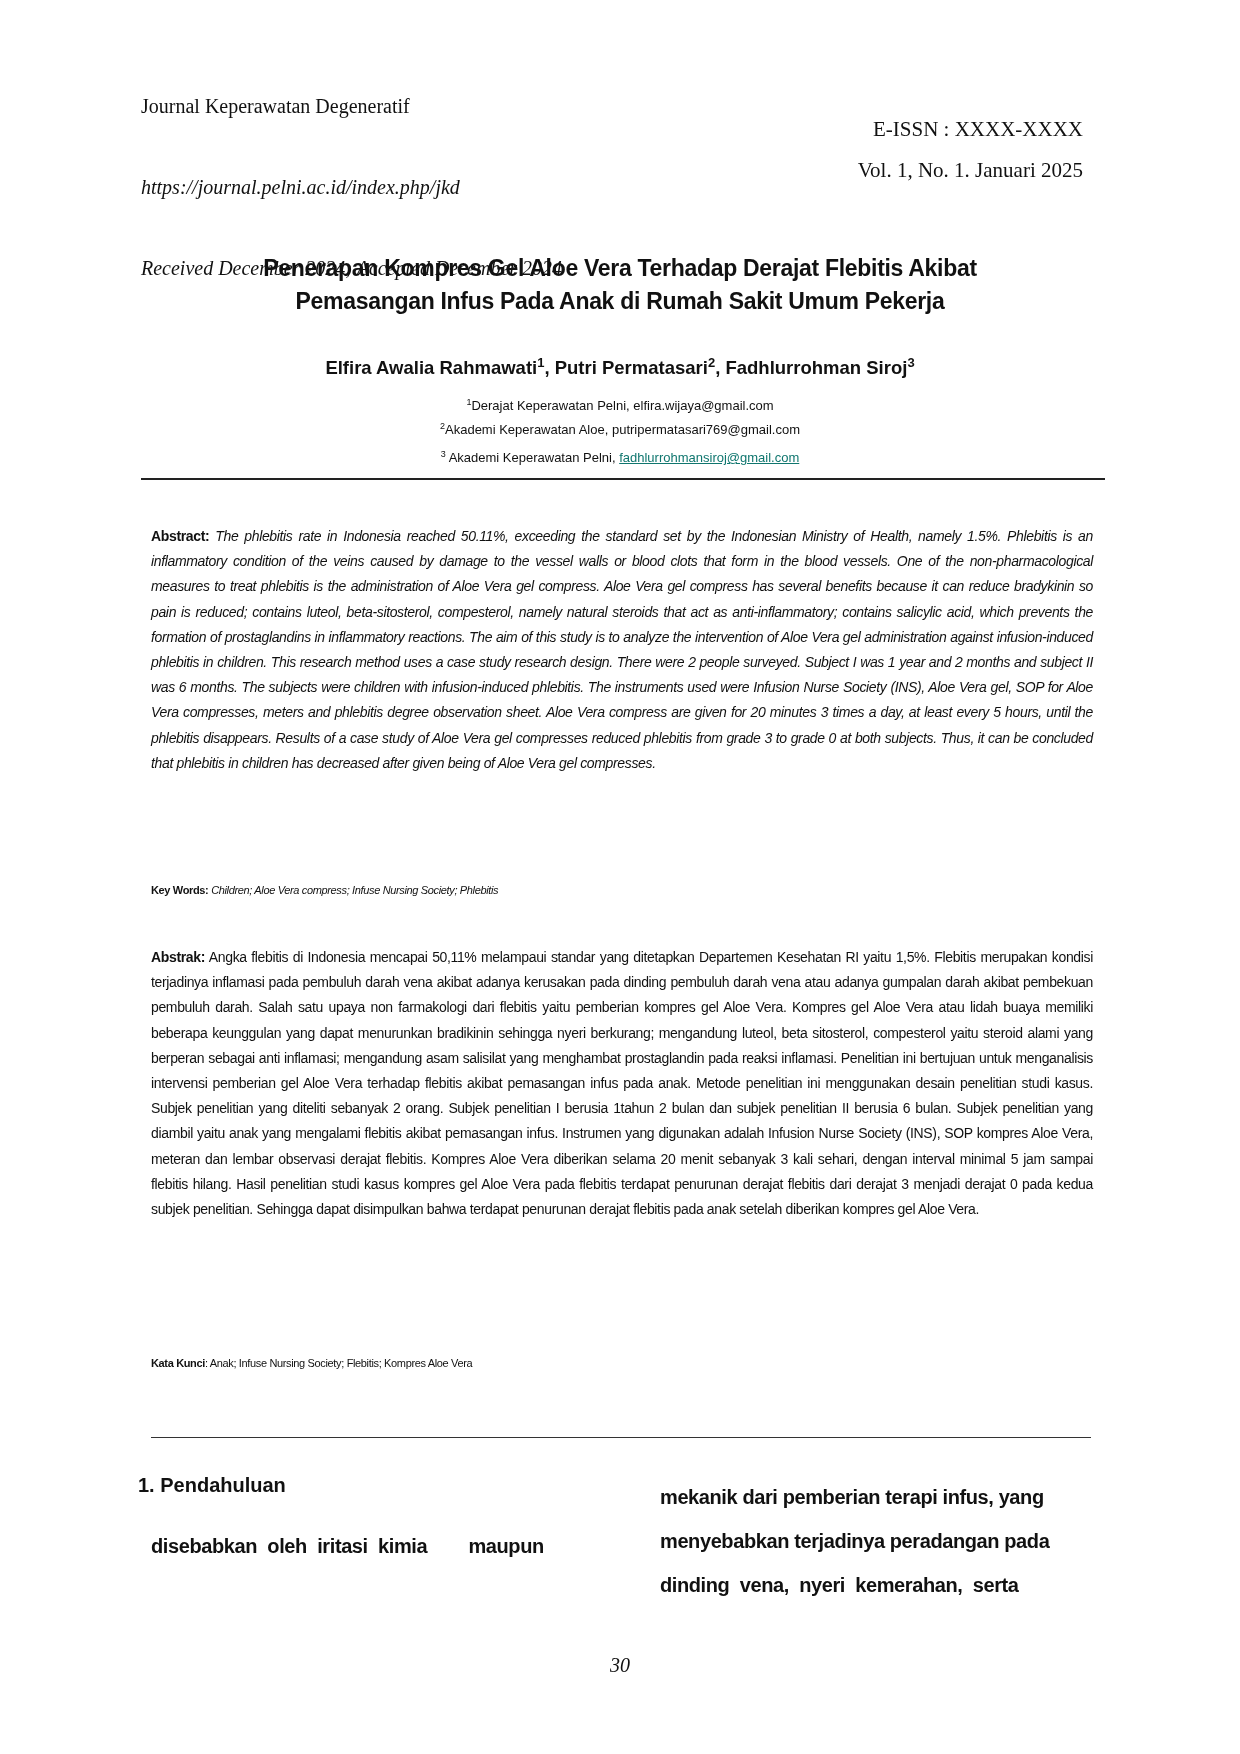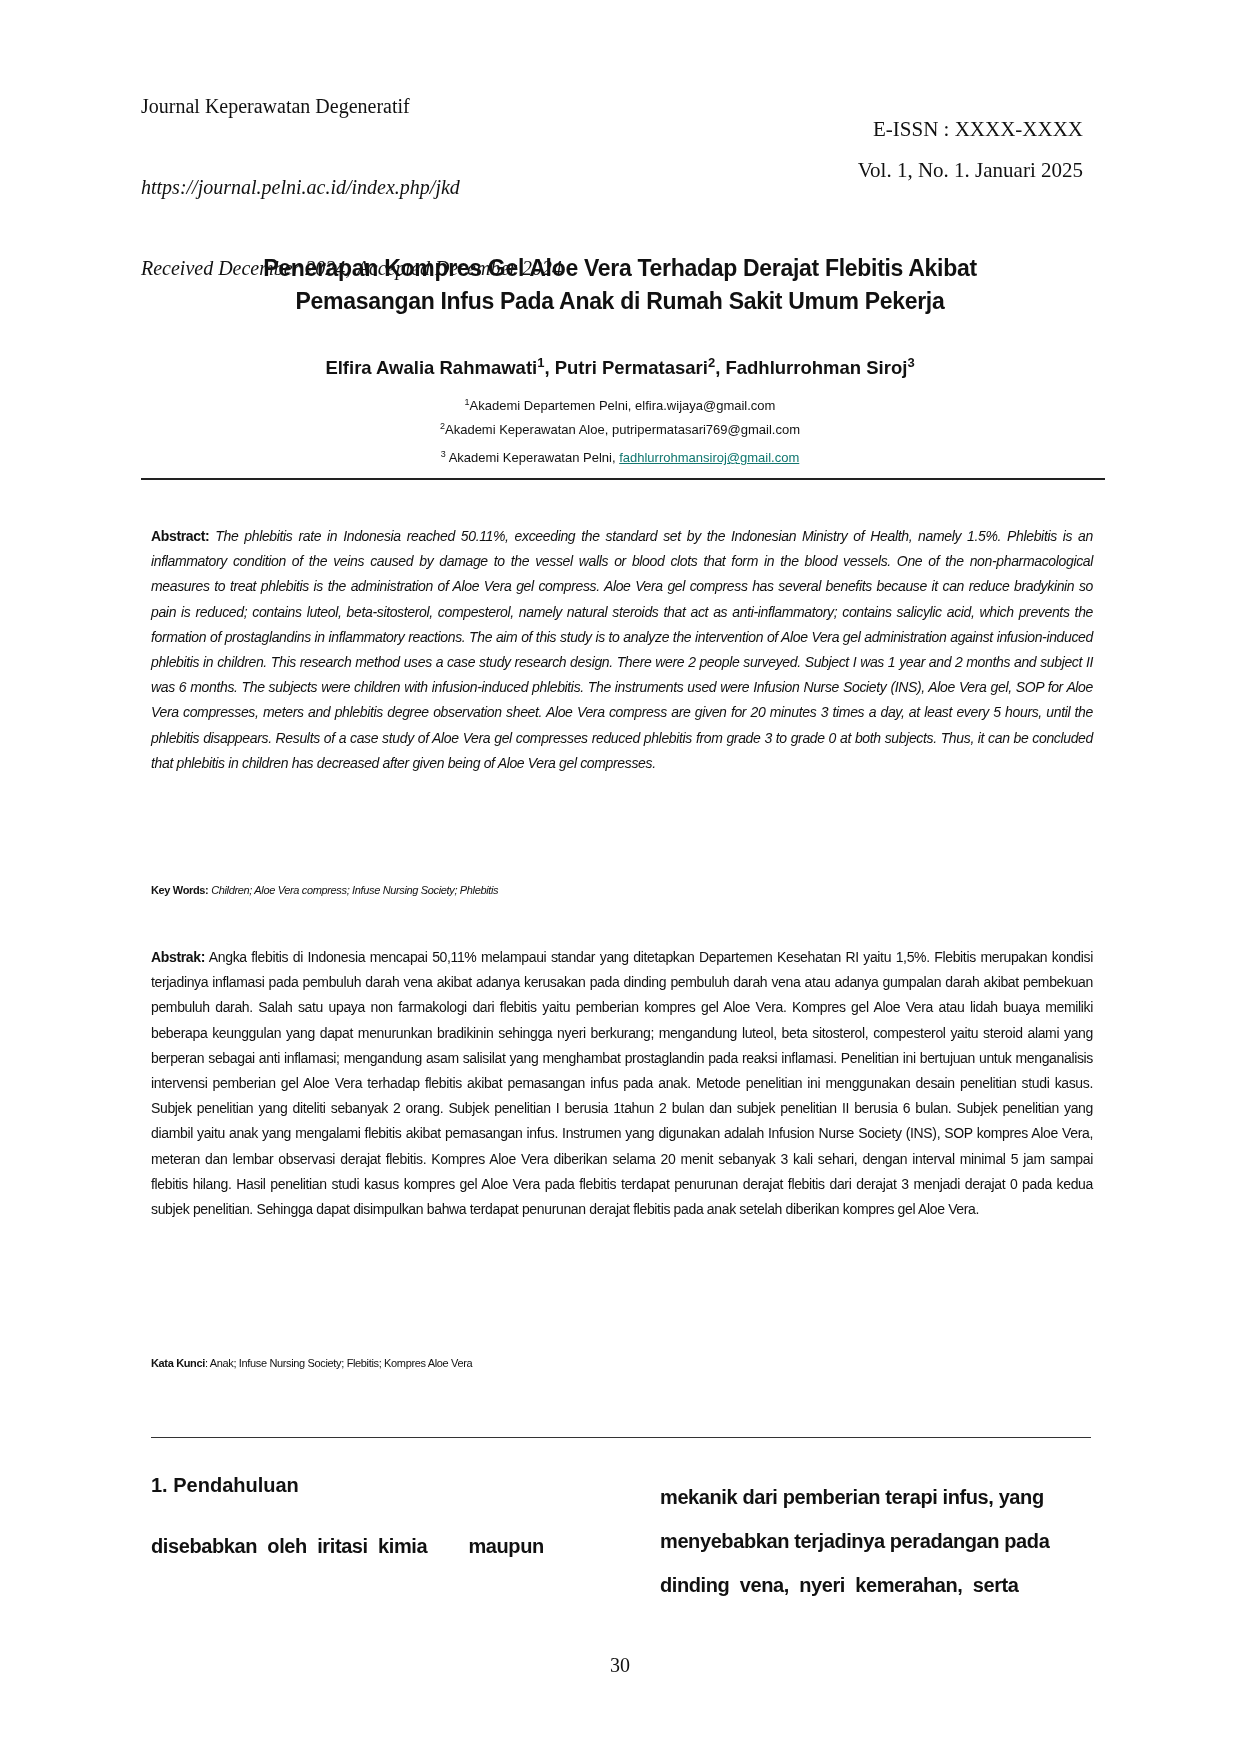--- a/index.html
+++ b/index.html
@@ -22,26 +22,26 @@
   .rule-thick { position: absolute; left: 141px; width: 964px; top: 478px; height: 0; border-top: 2.5px solid #222; }
 
   .abs { position: absolute; left: 151px; width: 942px; font-size: 14px; line-height: 25.2px; text-align: justify; letter-spacing: -0.35px; }
   .abs .it { font-style: italic; }
   .abs b { font-weight: bold; }
   .kw { position: absolute; left: 151px; width: 942px; font-size: 11px; letter-spacing: -0.35px; }
 
   .rule-thin { position: absolute; left: 151px; width: 940px; top: 1437px; border-top: 1.5px solid #333; }
 
   .col { position: absolute; font-size: 20px; letter-spacing: -0.4px; font-weight: bold; }
-  .sec-h { position: absolute; left: 151px; top: 1474px; font-weight: bold; font-size: 20px; }
+  .sec-h { position: absolute; left: 138px; top: 1474px; font-weight: bold; font-size: 20px; }
   .col-left { left: 151px; width: 450px; top: 1523px; line-height: 46px; text-align: justify; }
   .col-left .indent { padding-left: 50px; display: block; text-align: right; }
   .col-right { left: 660px; width: 440px; top: 1475px; line-height: 44px; }
 
-  .pageno { position: absolute; left: 0; width: 1240px; top: 1654px; text-align: center; font-size: 20px; }
+  .pageno { position: absolute; left: 0; width: 1240px; top: 1654px; text-align: center; font-size: 20px; font-style: italic; }
 </style>
 </head>
 <body>
 
 <div class="hdr-left serif">
   <div>Journal Keperawatan Degeneratif</div>
   <div class="it">https://journal.pelni.ac.id/index.php/jkd</div>
   <div class="it">Received December 2024; Accepted December 2024</div>
 </div>
 <div class="hdr-right serif">
@@ -52,21 +52,21 @@
 <div class="title sans">
   <div>Penerapan Kompres Gel Aloe Vera Terhadap Derajat Flebitis Akibat</div>
   <div>Pemasangan Infus Pada Anak di Rumah Sakit Umum Pekerja</div>
 </div>
 
 <div class="authors sans">
   <span>Elfira Awalia Rahmawati</span><sup>1</sup><span>, </span><span>Putri Permatasari</span><sup>2</sup><span>, </span><span>Fadhlurrohman Siroj</span><sup>3</sup>
 </div>
 
 <div class="affil sans" style="top:397px;">
-  <sup>1</sup><span>Akademi Departemen Pelni, elfira.wijaya@gmail.com</span>
+  <sup>1</sup><span>Derajat Keperawatan Pelni, elfira.wijaya@gmail.com</span>
 </div>
 <div class="affil sans" style="top:421px;">
   <sup>2</sup><span>Akademi Keperawatan Aloe, putripermatasari769@gmail.com</span>
 </div>
 <div class="affil sans" style="top:449px;">
   <sup>3</sup><span> Akademi Keperawatan Pelni, </span><a>fadhlurrohmansiroj@gmail.com</a>
 </div>
 
 <div class="rule-thick"></div>
 

